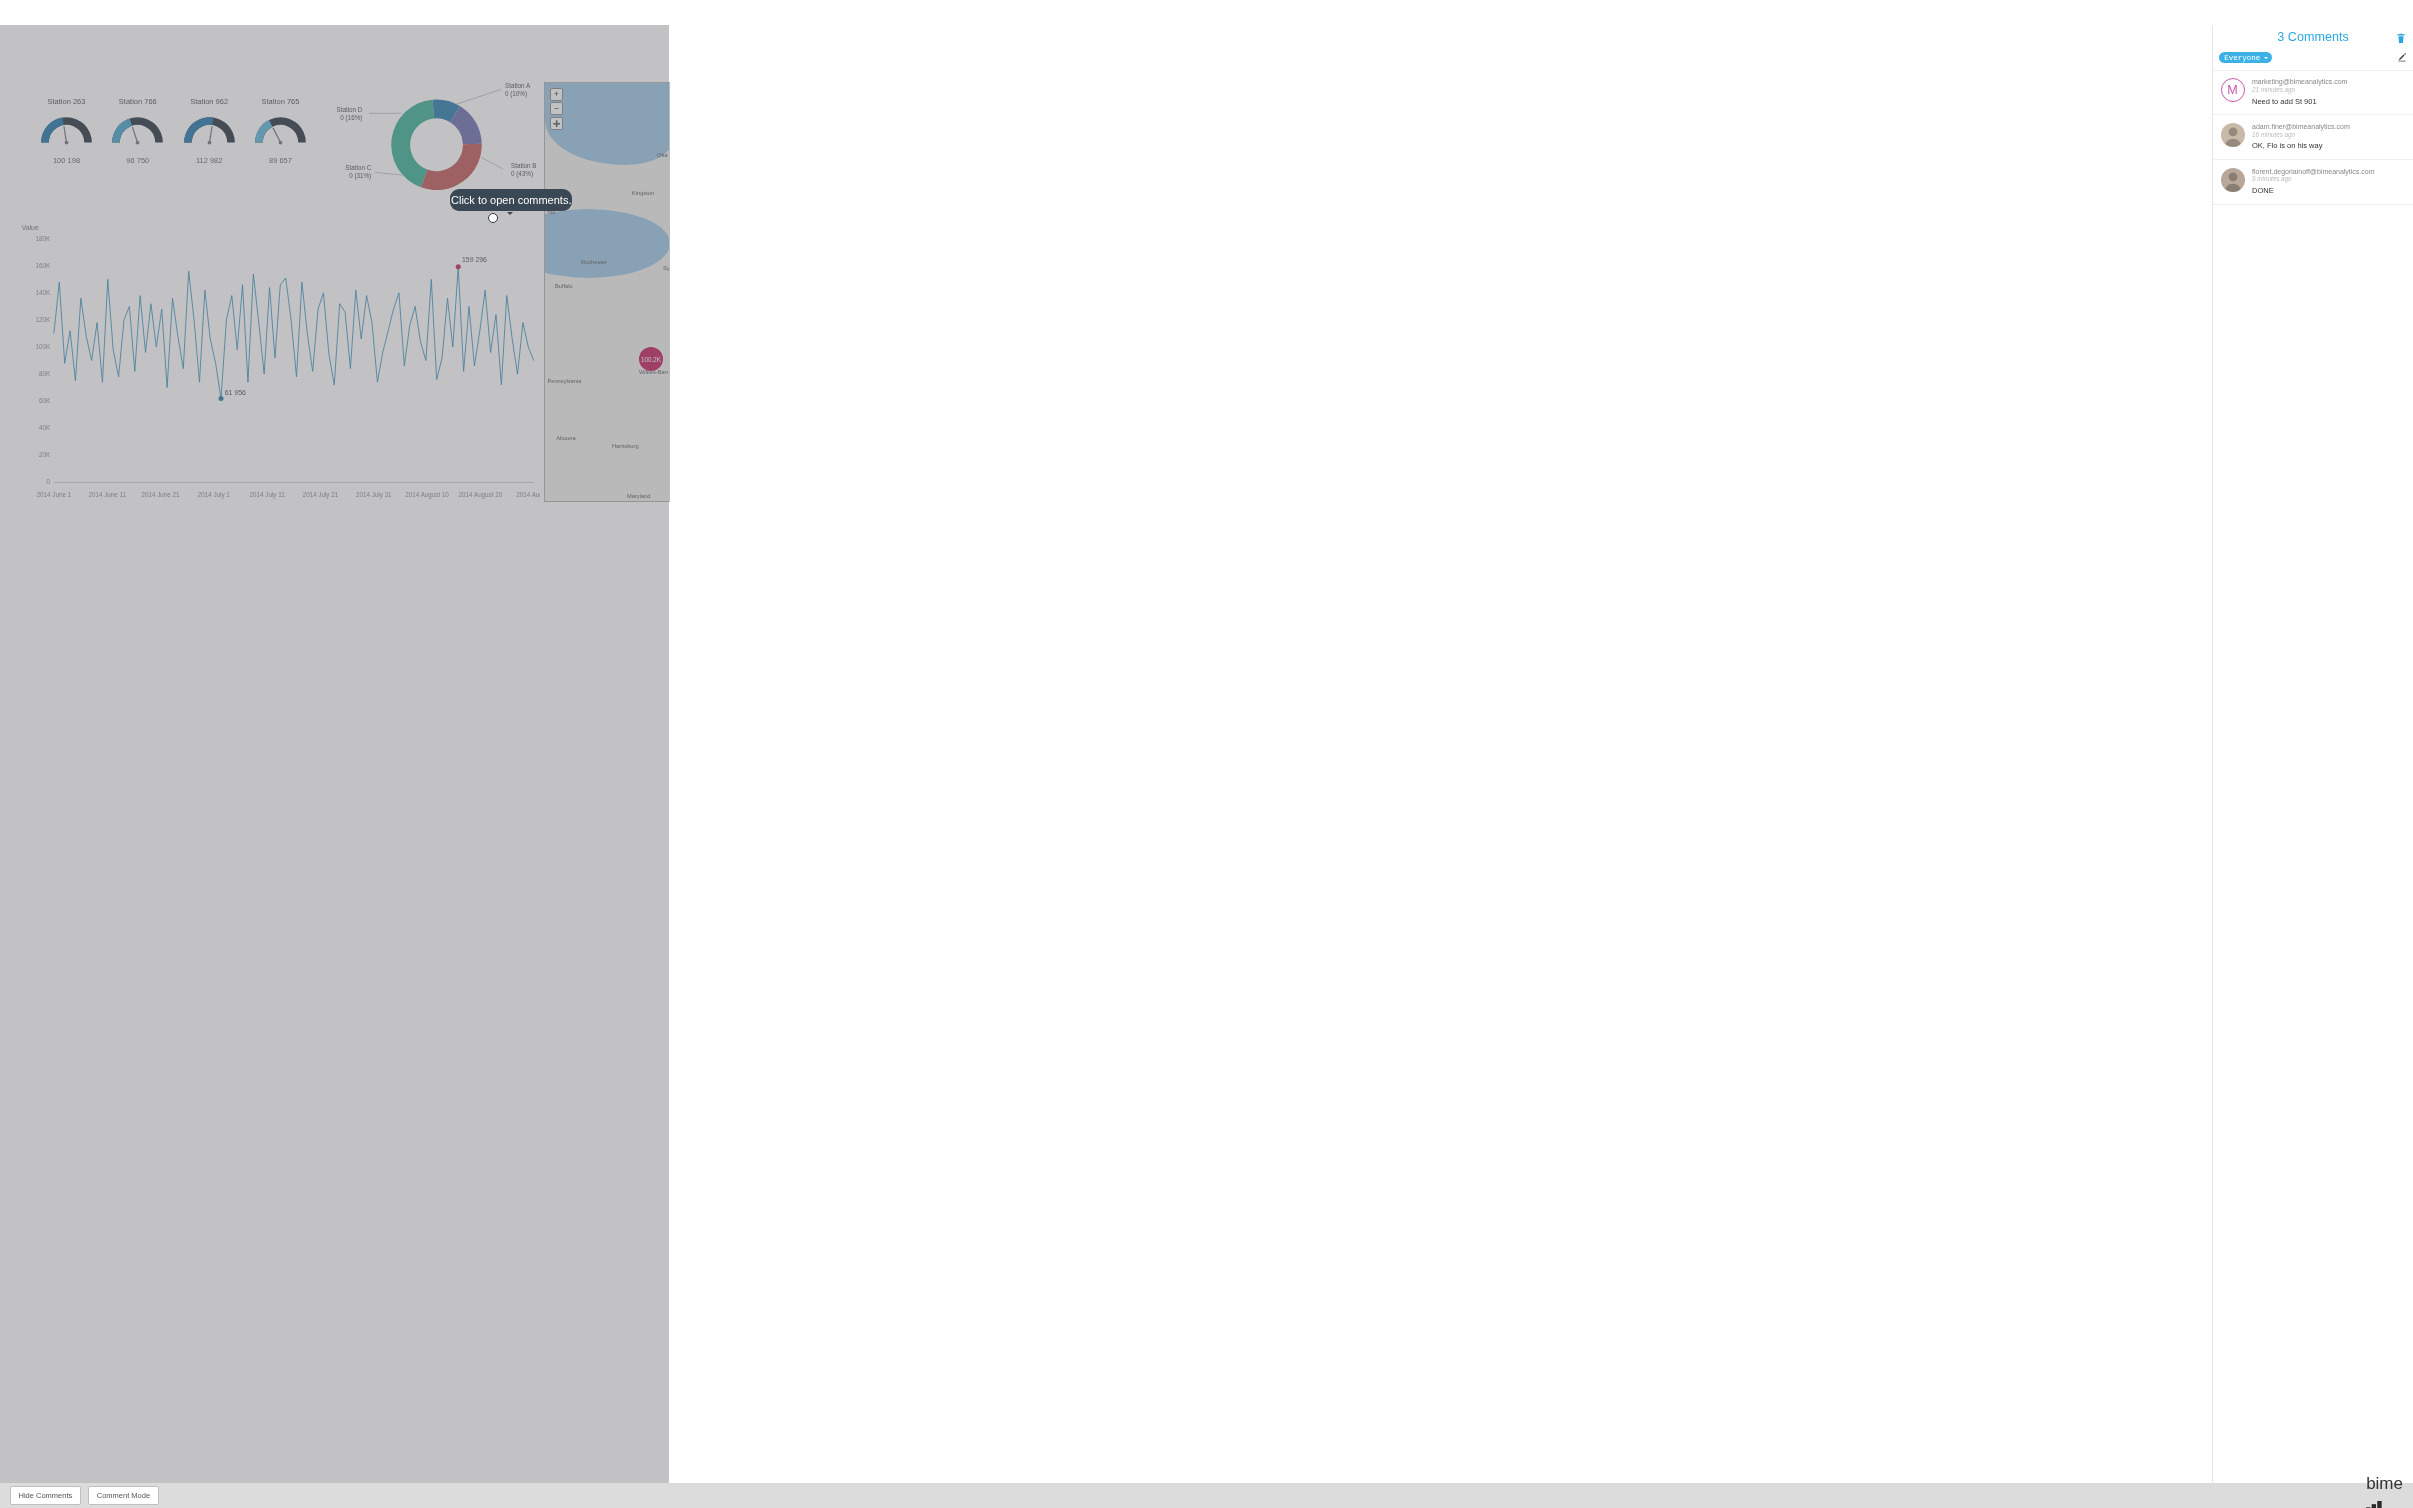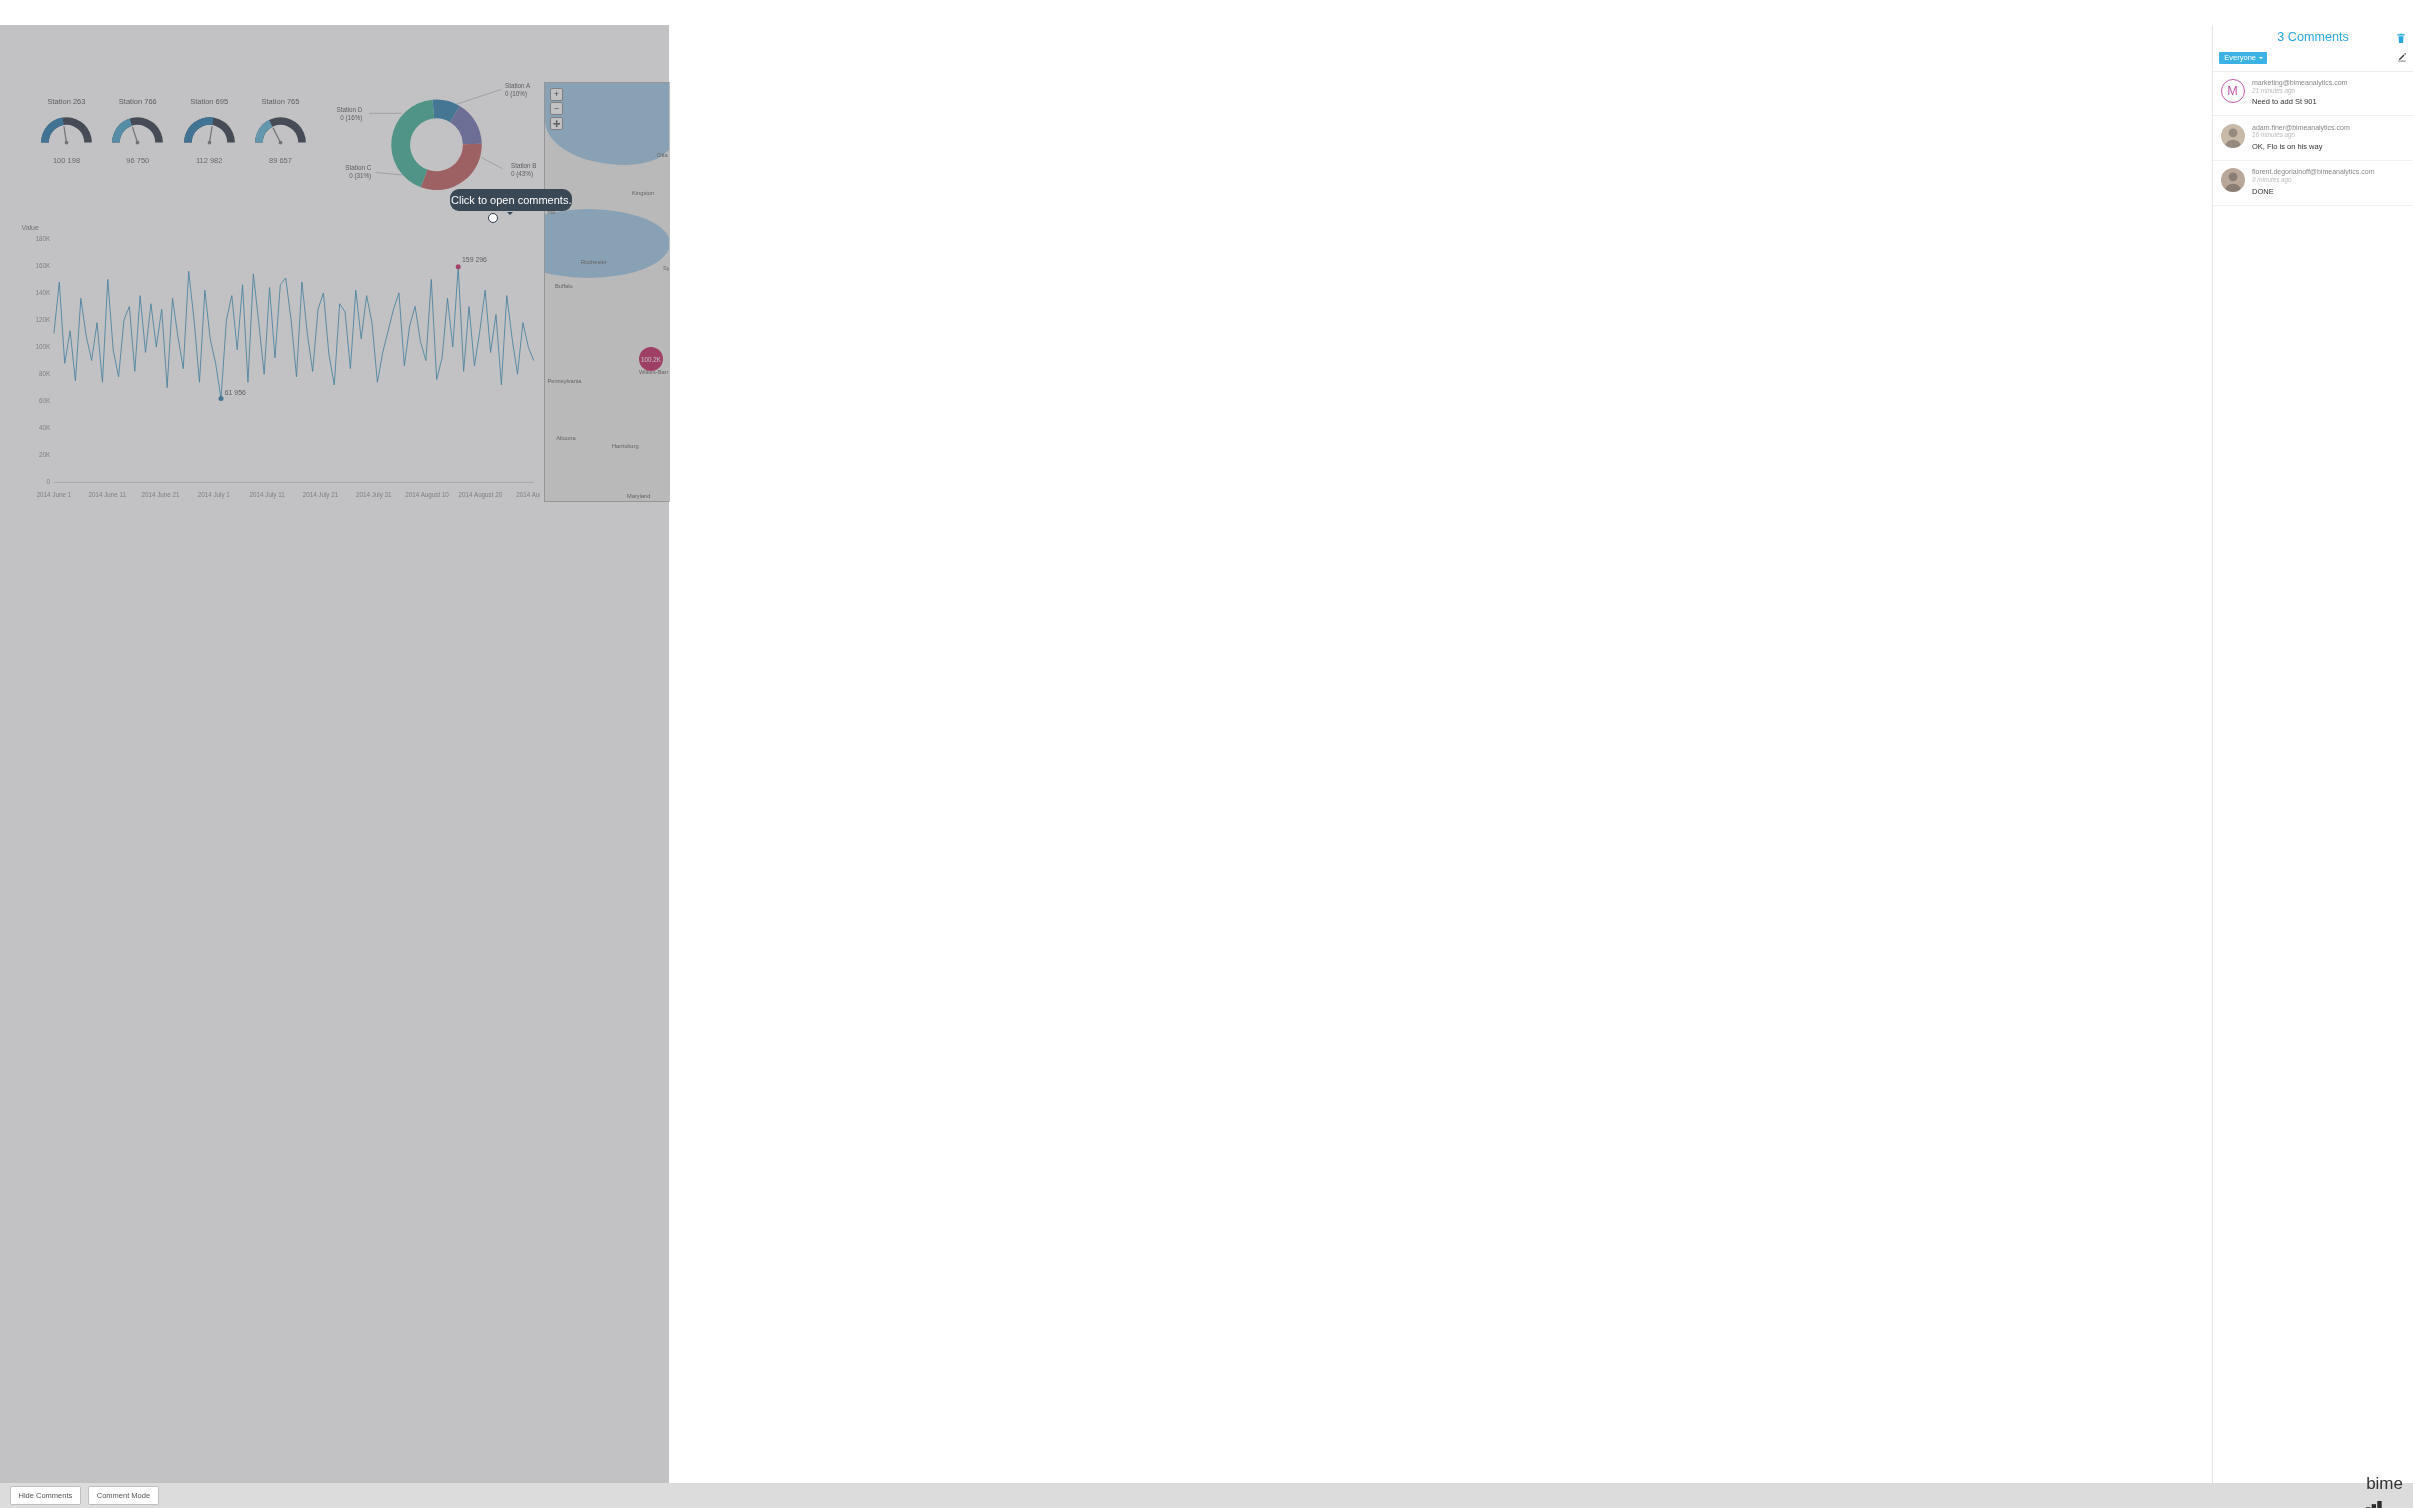--- a/index.html
+++ b/index.html
@@ -87,23 +87,23 @@
     display:flex; align-items:center; justify-content:center;
     padding: 5px 7.5px; position:relative;
   }
   .comments-title { color:#2aa8e0; font-size:12.6px; font-weight:400; }
   .trash-icon { position:absolute; right:7.5px; top:7.5px; cursor:pointer; }
   .filter-row {
     display:flex; padding: 2.5px 6.3px 6.3px; align-items:center;
     border-bottom:0.6px solid #eee;
   }
   .filter-pill {
-    background:#3bb1e6; color:#fff; border-radius:1px;
+    background:#3bb1e6; color:#fff; border-radius:6px;
     font-size:7.5px; padding:1.9px 11.3px 1.9px 5px;
-    position:relative; cursor:pointer;
+    position:relative; cursor:pointer;font-family:Liberation Mono, monospace;
   }
   .filter-pill::after {
     content:""; position:absolute; right:3.8px; top:5px;
     border:2.5px solid transparent; border-top-color:#fff;
   }
   .contrast-icon { margin-left:auto; cursor:pointer; }
   .comments-list { flex: 1; overflow:auto; }
   .comment { display:flex; padding:7.5px 7.5px 8.8px; border-bottom:0.6px solid #f0f0f0; }
   .avatar, .avatar-letter {
     width:24px; height:24px; border-radius:50%; flex-shrink:0;
@@ -170,21 +170,21 @@
           <div class="gauge-title">Station 766</div>
           <div class="gauge-arc"><svg width="57" height="33" viewBox="0 0 90 52" class="gsvg">
               <path d="M 5 45.00000000000001 A 40 40 0 0 1 85 44.99999999999999 L 73 44.99999999999999 A 28 28 0 0 0 17 45 Z" fill="#3f4a56"></path>
               <path d="M 5 45.00000000000001 A 40 40 0 0 1 32.639320225002095 6.957739348193861 L 36.34752415750147 18.3704175437357 A 28 28 0 0 0 17 45 Z" fill="#5aaed1"></path>
               <line x1="45" y1="45" x2="36.96555814625136" y2="20.27253057632601" stroke="#888" stroke-width="2"></line>
               <circle cx="45" cy="45" r="3" fill="#888"></circle>
             </svg></div>
           <div class="gauge-value">96 750</div>
         </div>
         <div class="gauge">
-          <div class="gauge-title">Station 695</div>
+          <div class="gauge-title">Station 962</div>
           <div class="gauge-arc"><svg width="57" height="33" viewBox="0 0 90 52" class="gsvg">
               <path d="M 5 45.00000000000001 A 40 40 0 0 1 85 44.99999999999999 L 73 44.99999999999999 A 28 28 0 0 0 17 45 Z" fill="#3f4a56"></path>
               <path d="M 5 45.00000000000001 A 40 40 0 0 1 51.257378601609226 5.492466376194486 L 49.38016502112646 17.344726463336144 A 28 28 0 0 0 17 45 Z" fill="#3a88b6"></path>
               <line x1="45" y1="45" x2="49.067296091045996" y2="19.320103144526417" stroke="#888" stroke-width="2"></line>
               <circle cx="45" cy="45" r="3" fill="#888"></circle>
             </svg></div>
           <div class="gauge-value">112 982</div>
         </div>
         <div class="gauge">
           <div class="gauge-title">Station 765</div>

